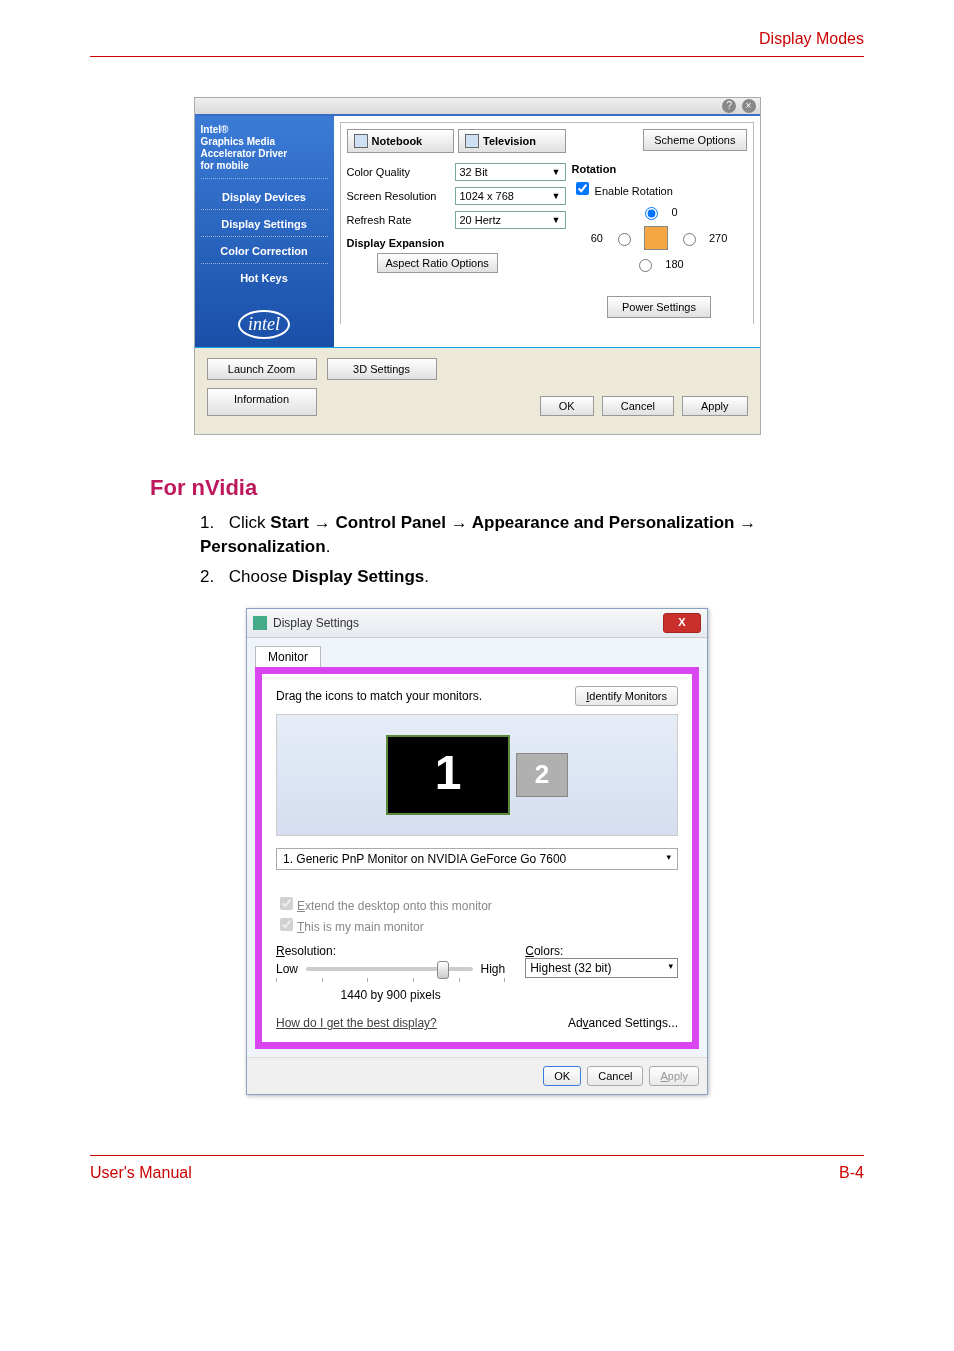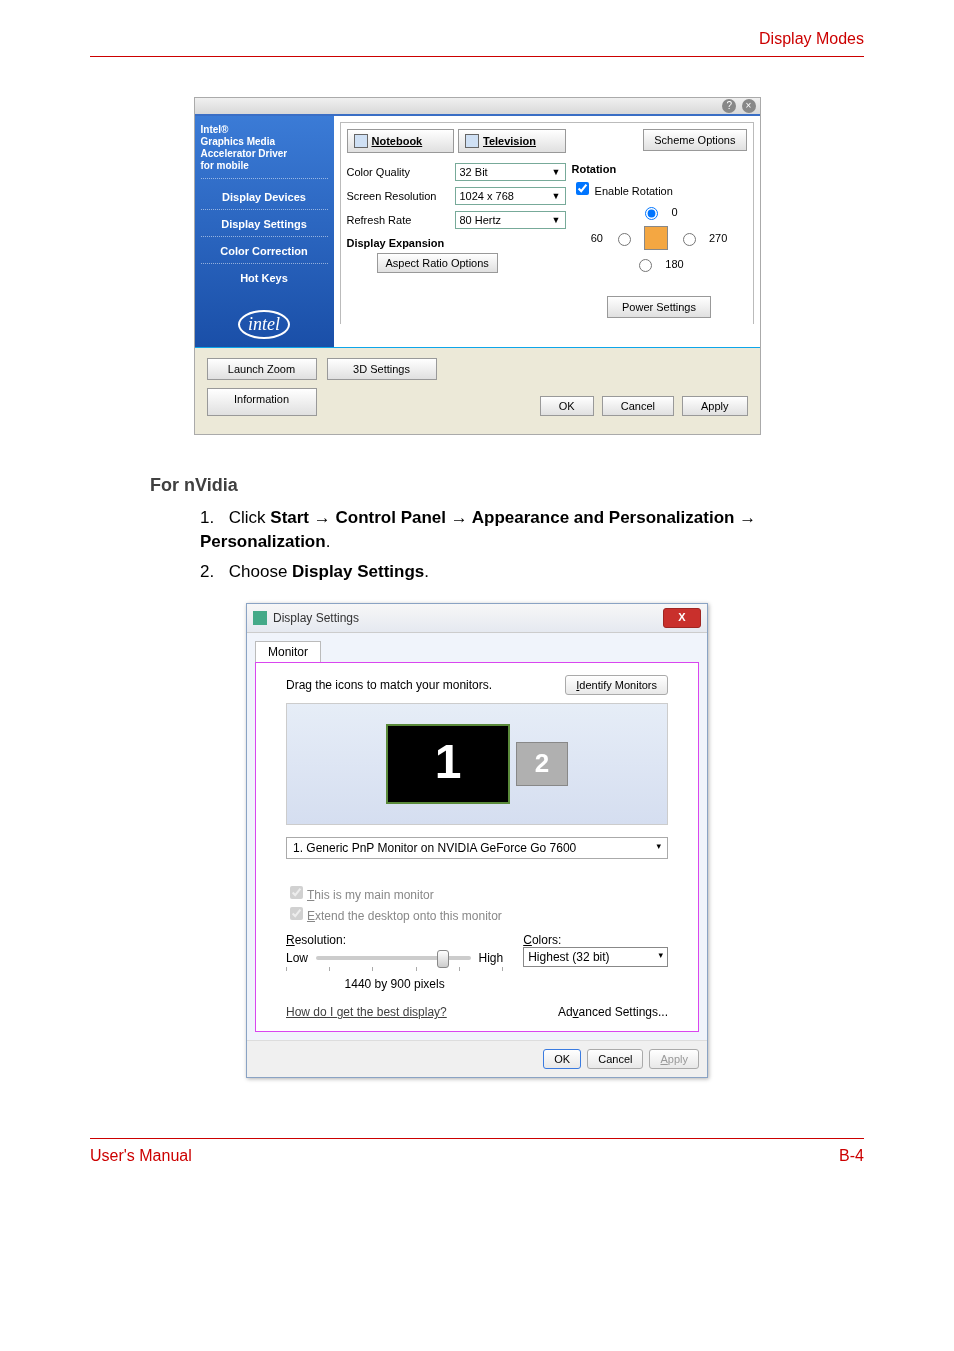--- a/index.html
+++ b/index.html
@@ -70,21 +70,21 @@
   }
   .intel-logo-box {
     display:inline-block;font-style:italic;font-family:serif;
     font-size:18px;padding:2px 8px;border:2px solid #fff;border-radius:50%;
   }
   .intel-content {
     flex:1;display:flex;background:#fff;padding:6px;gap:6px;
     border:1px solid #bbb;margin:6px;border-bottom:none;
   }
   .intel-col {flex:1;}
-  .tab-row {display:flex;gap:4px;margin-bottom:10px;text-decoration:underline;}
+  .tab-row {display:flex;gap:4px;margin-bottom:10px;}
   .tab {
     flex:1;background:linear-gradient(#fff,#e0e0e0);
     border:1px solid #999;font-size:11px;font-weight:bold;
     padding:4px 6px;display:flex;align-items:center;gap:4px;
   }
   .tab .sq {width:12px;height:12px;border:1px solid #666;background:#cfe0f4;}
   .scheme-btn {
     background:linear-gradient(#fff,#e0e0e0);border:1px solid #999;
     font-size:11px;padding:4px 10px;float:right;
   }
@@ -114,21 +114,21 @@
   .low-btn {
     background:linear-gradient(#fff,#e0e0e0);border:1px solid #999;
     font-size:11px;padding:4px 14px;min-width:80px;text-align:center;
   }
   .foot-btns {display:flex;justify-content:flex-end;gap:8px;margin-top:8px;}
   .foot-btn {
     background:linear-gradient(#fff,#e0e0e0);border:1px solid #999;
     font-size:11px;padding:3px 18px;
   }
   
-  .h2 {color:#404040;font-size:18px;font-weight:bold;margin:30px 0 10px 60px;}
+  .h2 {color:#be185d;font-size:22px;font-weight:bold;margin:30px 0 10px 60px;}
   .ol-item {font-size:17px;margin:6px 0 6px 110px;line-height:1.4;}
   .ol-item .num {display:inline-block;width:24px;}
   
   .ds-dialog {
     width:460px;margin:20px auto 0 auto;
     border:1px solid #8aa3c4;background:#f0f4fb;
     font-family:"Segoe UI",Tahoma,sans-serif;font-size:12px;
     box-shadow:1px 1px 4px rgba(0,0,0,0.3);
   }
   .ds-title {
@@ -142,21 +142,21 @@
     width:36px;height:18px;background:#c9302c;color:#fff;
     text-align:center;border-radius:3px;border:1px solid #a02622;
     font-size:11px;line-height:16px;font-weight:bold;
   }
   .ds-body {padding:8px;}
   .ds-tab {
     display:inline-block;background:#fff;border:1px solid #bbb;border-bottom:none;
     padding:3px 12px;font-size:12px;
   }
   .ds-panel {
-    background:#fff;border:1px solid #d946ef;padding:12px 30px;
+    background:#fff;border:7px solid #d946ef;padding:12px 14px;
   }
   .ds-row-top {display:flex;justify-content:space-between;align-items:center;margin-bottom:8px;}
   .ds-btn {
     background:linear-gradient(#fff,#e8e8e8);border:1px solid #aaa;
     font-size:11px;padding:3px 10px;border-radius:3px;
   }
   .mon-area {
     height:120px;background:linear-gradient(#e6edf7,#d5def0);
     border:1px solid #ccc;display:flex;align-items:center;justify-content:center;gap:6px;
     margin-bottom:12px;
@@ -262,21 +262,21 @@
             <div class="field-row">
               <div class="field-label">Screen Resolution</div>
               <div class="field-select">
                 <span>1024 x 768</span>
                   <span class="caret">▼</span>
               </div>
             </div>
             <div class="field-row">
               <div class="field-label">Refresh Rate</div>
               <div class="field-select">
-                <span>80 Hertz</span>
+                <span>20 Hertz</span>
                   <span class="caret">▼</span>
               </div>
             </div>
             <div class="section-bold">Display Expansion</div>
             <div class="ar-btn">Aspect Ratio Options</div>
           </div>
           <div class="intel-col" style="max-width:175px;">
             <div style="height:30px;">
               <div class="scheme-btn">Scheme Options</div>
             </div>
@@ -351,24 +351,24 @@
         </div>
         <div class="mon-area">
           <div class="mon1">1</div>
           <div class="mon2">2</div>
         </div>
         <div class="ds-dd">
           <span>1. Generic PnP Monitor on NVIDIA GeForce Go 7600</span>
           <span class="caret">▾</span>
         </div>
         <div class="ds-chk">
+          <input type="checkbox" checked="" disabled="" style=""><u>E</u>xtend the desktop onto this monitor
+        </div>
+        <div class="ds-chk">
           <input type="checkbox" checked="" disabled="" style=""><u>T</u>his is my main monitor
-        </div>
-        <div class="ds-chk">
-          <input type="checkbox" checked="" disabled="" style=""><u>E</u>xtend the desktop onto this monitor
         </div>
         <div class="ds-cols">
           <div class="ds-col-l">
             <div><u>R</u>esolution:</div>
             <div class="slider-row">
               <span>Low</span>
               <div class="slider-track">
                 <div class="slider-thumb"></div>
               </div>
               <span>High</span>

